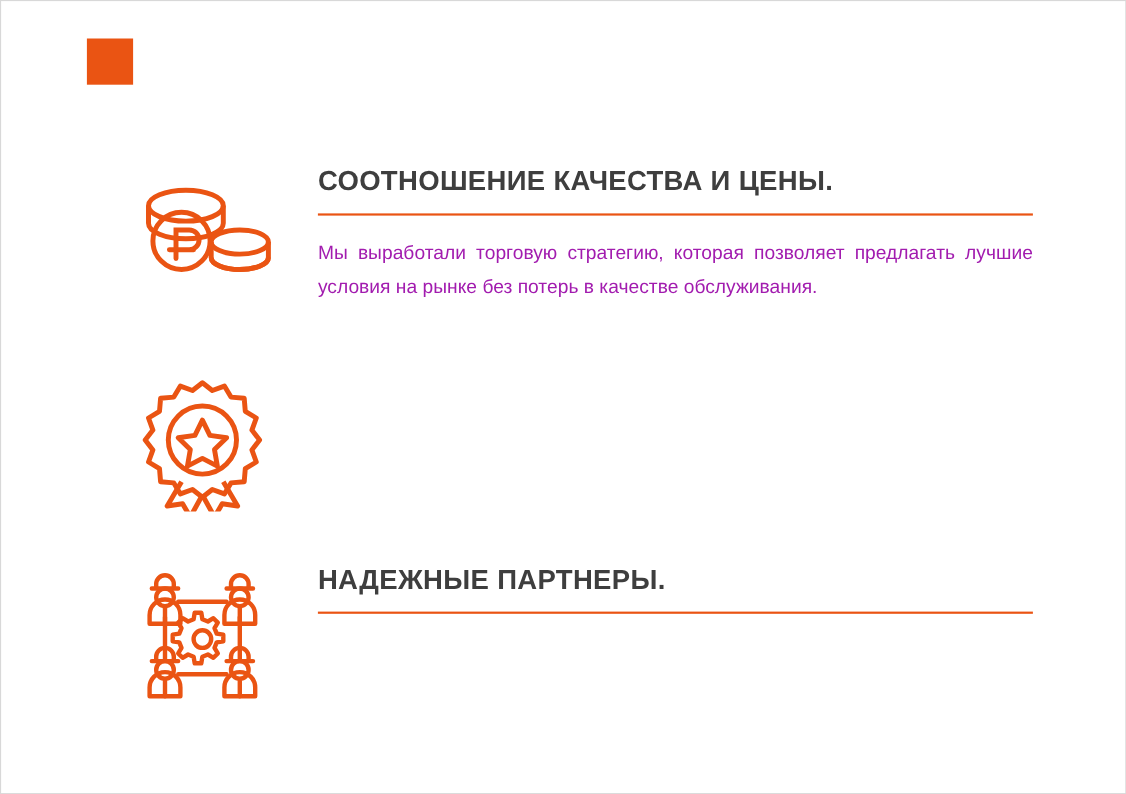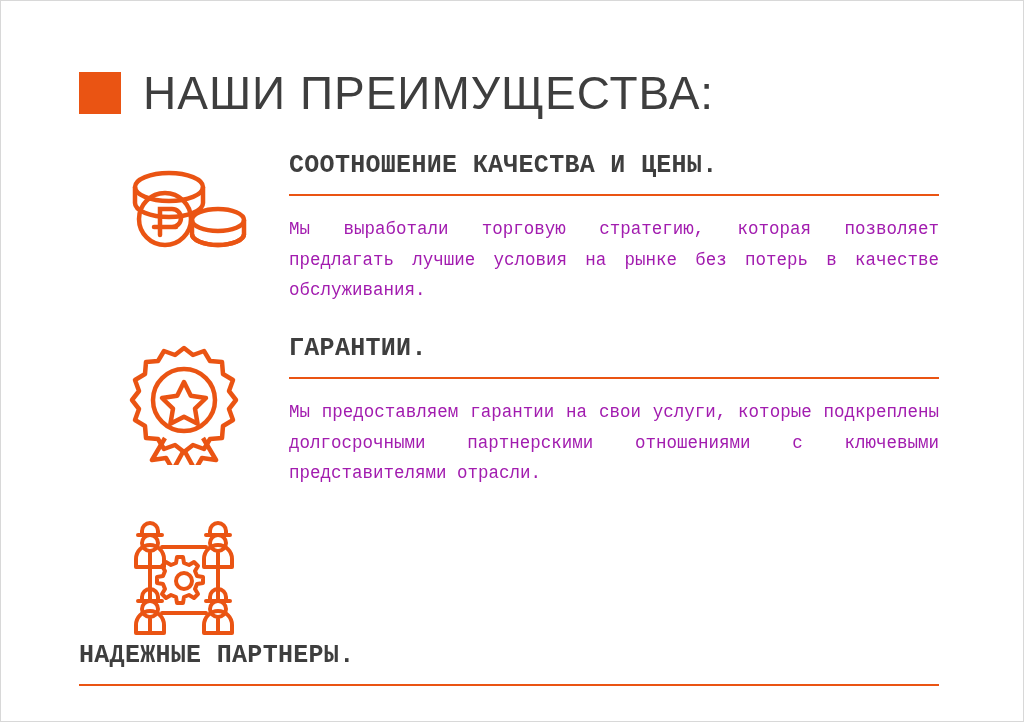--- a/index.html
+++ b/index.html
@@ -45,25 +45,24 @@
     font-weight: 400;
     white-space: nowrap;
   }
 
   
   .block {
     position: absolute;
     left: 78px;
     width: 870px;
     display: flex;
-    font-family: Liberation Mono, monospace;
   }
   .block-1 { top: 150px; }
   .block-2 { top: 333px; }
-  .block-3 { top: 512px; flex-direction: column; }
+  .block-3 { top: 512px; }
 
   .icon-col {
     width: 210px;
     flex: none;
     display: flex;
     justify-content: center;
     padding-top: 6px;
   }
   .text-col {
     flex: 1;
@@ -93,21 +92,20 @@
 
   svg { display: block; }
 </style>
 </head>
 <body>
 
 <div class="page">
 
   <div class="header">
     <div class="header-square"></div>
-    <h1 class="header-title">НАШИ ПРЕИМУЩЕСТВА:</h1>
   </div>
 
   <div class="block block-1">
     <div class="icon-col">
       <span>
         <svg width="130" height="115" viewBox="0 0 130 115" fill="none" stroke="#ea5413" stroke-width="4.5">
 
           <ellipse cx="50" cy="30" rx="34" ry="14"></ellipse>
           <path d="M16 30 v16 c0 7.7 15.2 14 34 14 s34 -6.3 34 -14 v-16"></path>
 
@@ -145,25 +143,20 @@
                    -9 -7 -11 4 -6 -10 -12 -1 -1 -12 -10 -6 4 -11 -7 -9 7 -9 -4 -11 10 -6 1 -12 12 -1 6 -10 11 4z"></path>
           <circle cx="60" cy="60" r="31"></circle>
 
           <path d="M60 42 l6.8 13.8 15.2 2.2 -11 10.7 2.6 15.1 -13.6 -7.1 -13.6 7.1 2.6 -15.1 -11 -10.7 15.2 -2.2z"></path>
 
           <path d="M41 98 l-13 22 14 -2 7 12 11 -20"></path>
           <path d="M79 98 l13 22 -14 -2 -7 12 -11 -20"></path>
         </svg>
       </span>
     </div>
-    <div class="text-col">
-      <h2 class="block-title">ГАРАНТИИ.</h2>
-      <div class="divider"></div>
-      <p class="block-body">Мы предоставляем гарантии на свои услуги, которые подкреплены долгосрочными партнерскими отношениями с ключевыми представителями отрасли.</p>
-    </div>
   </div>
 
   <div class="block block-3">
     <div class="icon-col">
       <span>
         <svg width="120" height="122" viewBox="0 0 120 122" fill="none" stroke="#ea5413" stroke-width="4" stroke-linejoin="round" stroke-linecap="round">
 
           <path d="M38 28 h44 M38 94 h44 M26 42 v38 M94 42 v38"></path>
 
           <g>

